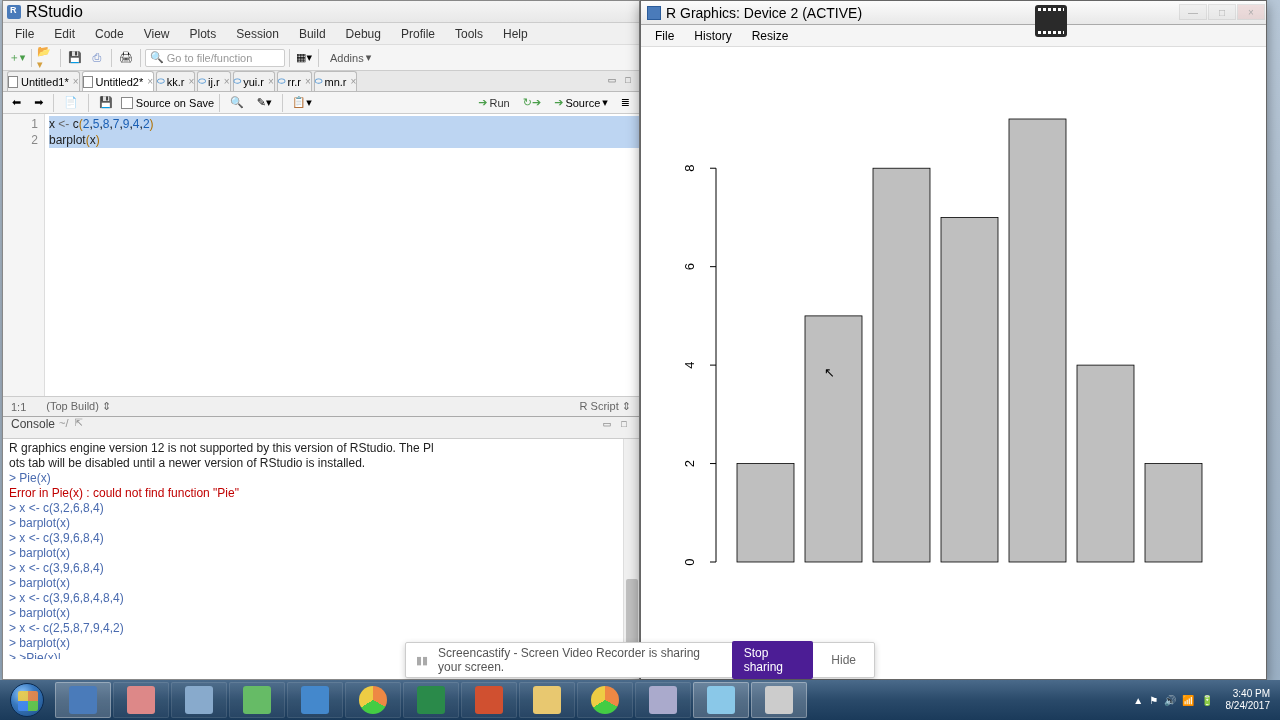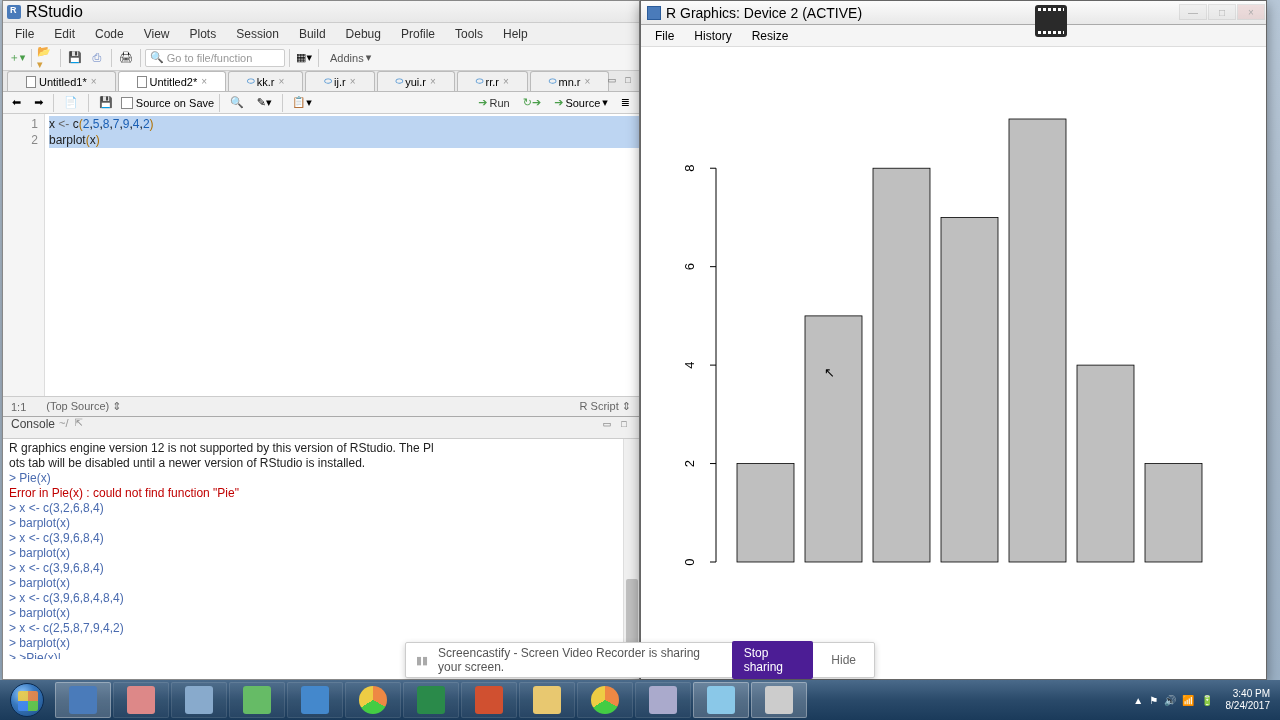--- a/index.html
+++ b/index.html
@@ -15,21 +15,21 @@
     .menubar span { padding: 2px 10px; cursor: pointer; color: #333; }
     
     .toolbar { height: 26px; background: #f5f5f5; border-bottom: 1px solid #ccc; display: flex; align-items: center; padding: 0 4px; gap: 2px; }
     .toolbar-btn { width: 20px; height: 20px; border: 1px solid transparent; border-radius: 2px; display: flex; align-items: center; justify-content: center; font-size: 11px; cursor: pointer; }
     .toolbar-sep { width: 1px; height: 18px; background: #ccc; margin: 0 2px; }
     .goto-file { width: 140px; height: 18px; border: 1px solid #ccc; border-radius: 2px; font-size: 11px; padding: 0 4px; color: #999; background: #fff; display: flex; align-items: center; }
     .addins-btn { font-size: 11px; padding: 2px 6px; border: 1px solid transparent; cursor: pointer; color: #555; display: flex; align-items: center; gap: 2px; }
     
     
     .file-tabs { height: 21px; background: #e8e8e8; border-bottom: 1px solid #bbb; display: flex; align-items: flex-end; padding-left: 4px; position: relative; }
-    .file-tab { height: 20px; background: #f0f0f0; border: 1px solid #bbb; border-bottom: none; border-radius: 3px 3px 0 0; display: flex; align-items: center; padding: 0 18px; font-size: 11px; margin-right: 2px; cursor: pointer; }
+    .file-tab { height: 20px; background: #f0f0f0; border: 1px solid #bbb; border-bottom: none; border-radius: 3px 3px 0 0; display: flex; align-items: center; padding: 0 0; font-size: 11px; margin-right: 2px; cursor: pointer; }
     .file-tab.active { background: #fff; }
     .file-tab .doc-icon { width: 10px; height: 12px; background: #fff; border: 1px solid #888; margin-right: 3px; position: relative; }
     .file-tab .r-icon { color: #5b9bd5; font-weight: bold; font-size: 9px; margin-right: 2px; }
     .file-tab .close-x { margin-left: 4px; color: #999; font-size: 10px; }
     .tab-controls { position: absolute; right: 4px; top: 2px; display: flex; gap: 2px; }
     .tab-controls span { width: 14px; height: 14px; font-size: 9px; color: #666; cursor: pointer; display: flex; align-items: center; justify-content: center; }
     
     
     .source-toolbar { height: 22px; background: #f5f5f5; border-bottom: 1px solid #ccc; display: flex; align-items: center; padding: 0 4px; gap: 3px; font-size: 11px; }
     .source-toolbar .right { margin-left: auto; display: flex; align-items: center; gap: 3px; }
@@ -236,21 +236,21 @@
       <div>2</div>
     </div>
     <div class="code-lines">
       <div class="line selected"><span class="fn">x</span> <span class="op">&lt;-</span> <span class="fn">c</span><span class="paren">(</span><span class="num">2</span>,<span class="num">5</span>,<span class="num">8</span>,<span class="num">7</span>,<span class="num">9</span>,<span class="num">4</span>,<span class="num">2</span><span class="paren">)</span></div>
       <div class="line selected"><span class="fn">barplot</span><span class="paren">(</span><span class="fn">x</span><span class="paren">)</span></div>
     </div>
   </div>
 
   <div class="editor-status">
     <span>1:1</span>
-    <span style="margin-left:20px"><span>(Top Source)</span> ⇕</span>
+    <span style="margin-left:20px"><span>(Top Build)</span> ⇕</span>
     <span class="right"><span>R Script</span> ⇕</span>
   </div>
 
   <div class="console-pane">
     <div class="console-header">
       <span class="title">Console</span>
       <span class="path">~/</span>
       <span class="icons">⇱</span>
       <div class="right">
         <span>▭</span>

